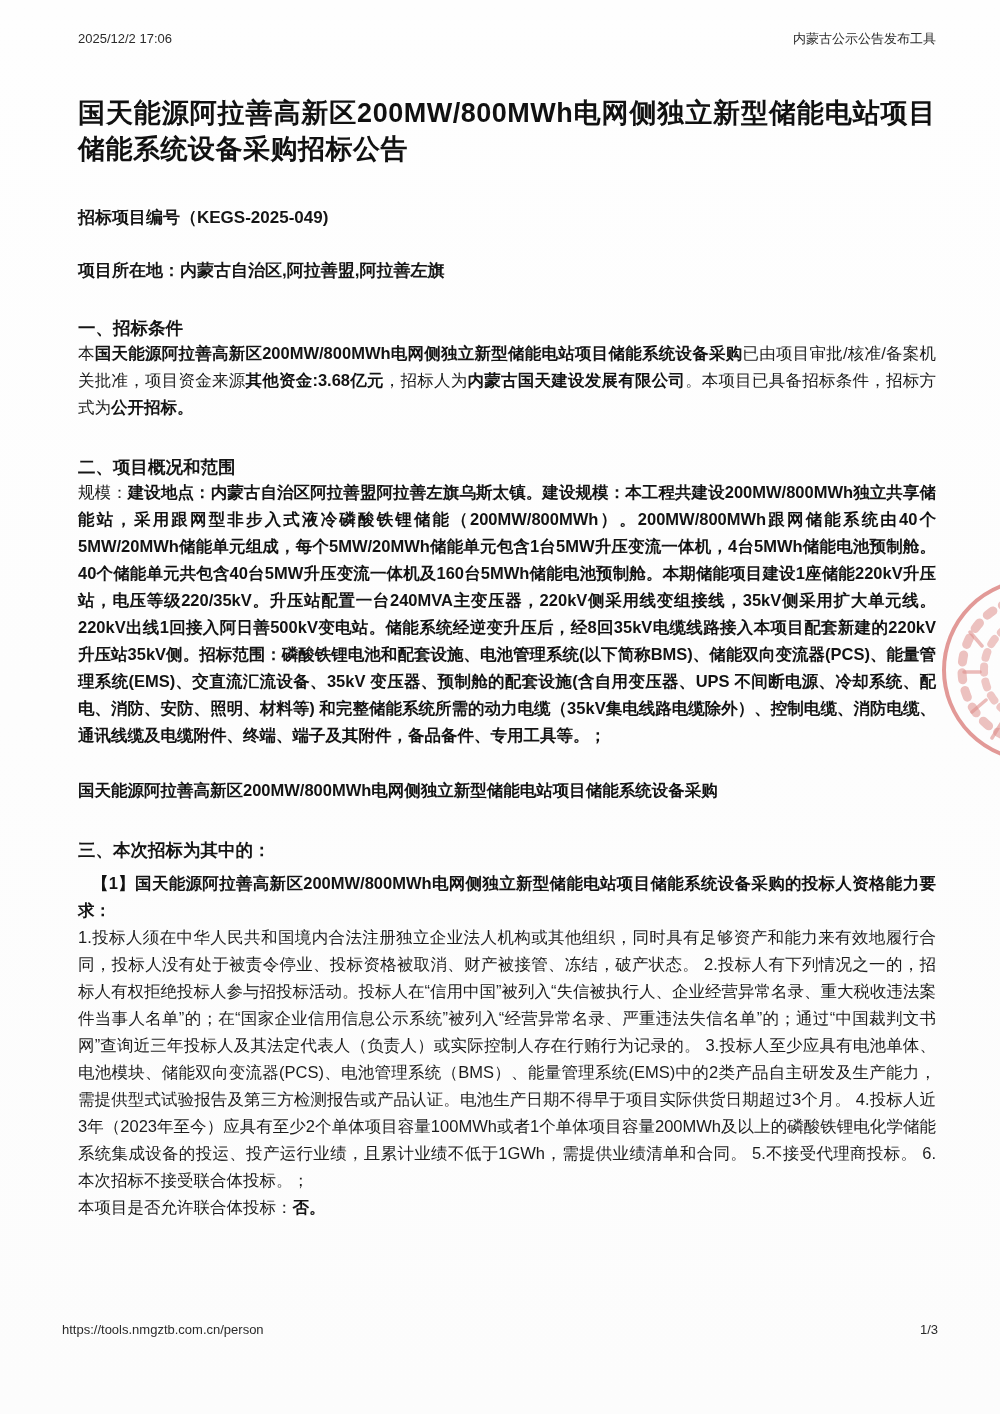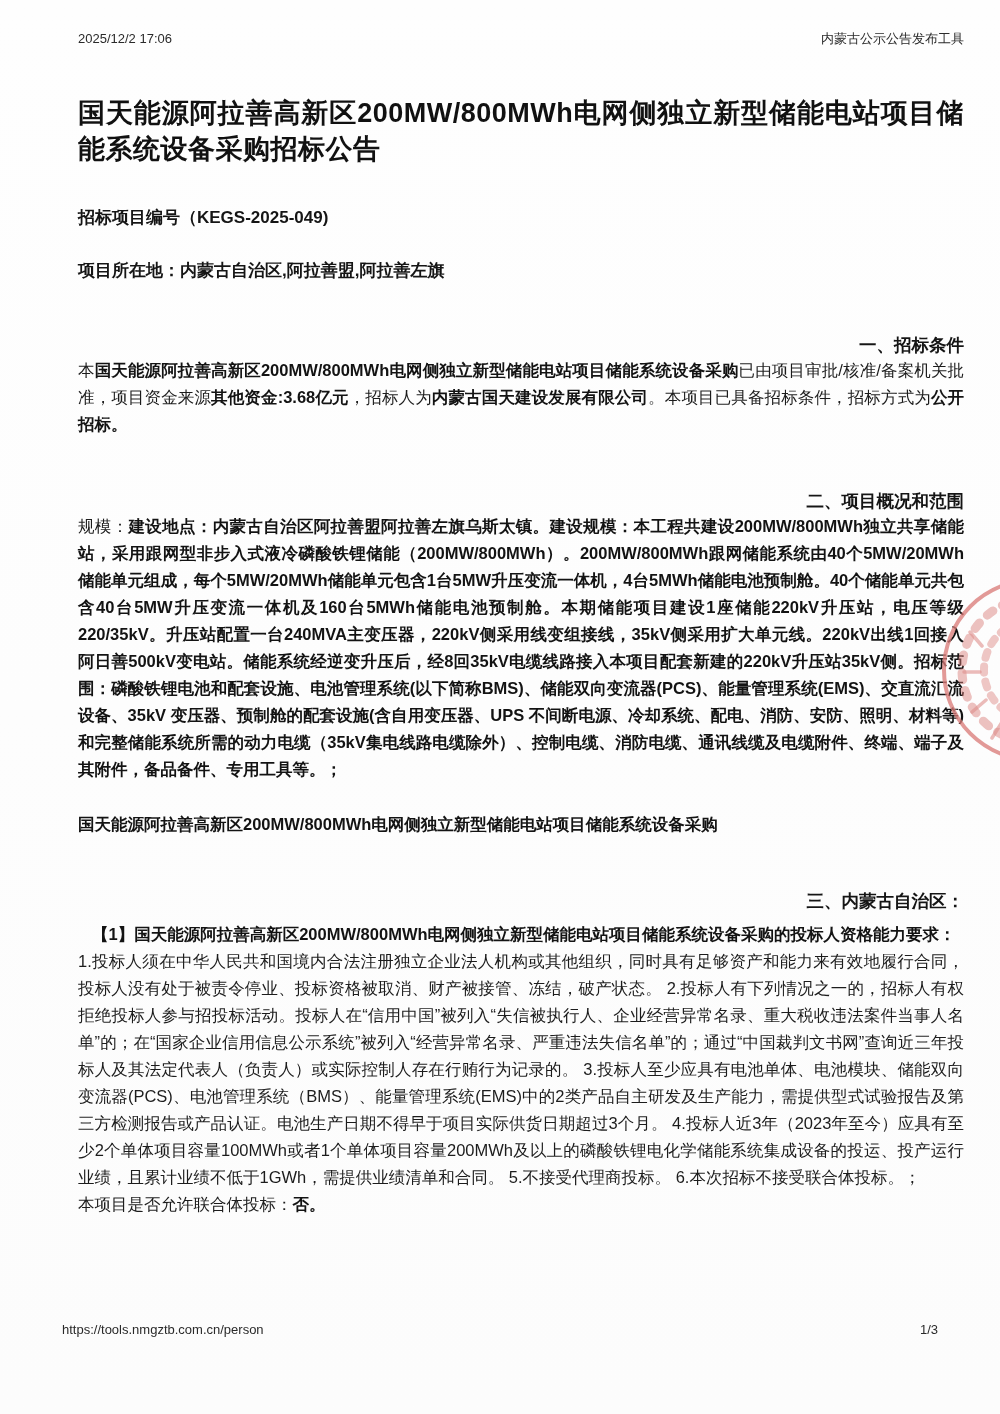--- a/index.html
+++ b/index.html
@@ -8,21 +8,21 @@
     background:#ffffff;
     font-family:"Liberation Sans","DejaVu Sans",sans-serif;
     color:#1e1e1e;
     position:relative;
     overflow:hidden;
   }
   .page{
     position:relative;
     width:1000px;height:1414px;
     box-sizing:border-box;
-    padding:30px 36px 0 78px;
+    padding:30px 64px 0 78px;
     background:linear-gradient(180deg,#fefefe 0%,#fcfcfc 100%);
     overflow:hidden;
   }
   .page-header{
     display:flex;
     align-items:baseline;
     font-size:13px;
     color:#2a2a2a;
     margin-bottom:8px;
   }
@@ -42,23 +42,22 @@
   .meta{
     font-size:17px;
     font-weight:700;
     margin-top:38px;
     color:#151515;
   }
   .meta + .meta{margin-top:30px;}
   .h2{
     font-size:17.5px;
     font-weight:700;
-    margin-top:51px;
+    margin-top:34px;
     color:#151515;
-    text-align:right;
   }
   .p{
     font-size:16.5px;
     line-height:27px;
     text-align:justify;
     color:#1c1c1c;
   }
   .p b{color:#131313;}
   .p-bold{
     font-size:16.5px;
@@ -104,21 +103,21 @@
 
   <div class="doc-body">
       <h1 class="blk h1"><b>国天能源阿拉善高新区200MW/800MWh电网侧独立新型储能电站项目储能系统设备采购招标公告</b></h1>
       <p class="blk meta"><b>招标项目编号（KEGS-2025-049)</b></p>
       <p class="blk meta"><b>项目所在地：内蒙古自治区,阿拉善盟,阿拉善左旗</b></p>
       <h2 class="blk h2"><b>一、招标条件</b></h2>
       <p class="blk p"><span>本</span><b>国天能源阿拉善高新区200MW/800MWh电网侧独立新型储能电站项目储能系统设备采购</b><span>已由项目审批/核准/备案机关批准，项目资金来源</span><b>其他资金:3.68亿元</b><span>，招标人为</span><b>内蒙古国天建设发展有限公司</b><span>。本项目已具备招标条件，招标方式为</span><b>公开招标。</b></p>
       <h2 class="blk h2"><b>二、项目概况和范围</b></h2>
       <p class="blk p"><span>规模：</span><b>建设地点：内蒙古自治区阿拉善盟阿拉善左旗乌斯太镇。建设规模：本工程共建设200MW/800MWh独立共享储能站，采用跟网型非步入式液冷磷酸铁锂储能（200MW/800MWh）。200MW/800MWh跟网储能系统由40个5MW/20MWh储能单元组成，每个5MW/20MWh储能单元包含1台5MW升压变流一体机，4台5MWh储能电池预制舱。40个储能单元共包含40台5MW升压变流一体机及160台5MWh储能电池预制舱。本期储能项目建设1座储能220kV升压站，电压等级220/35kV。升压站配置一台240MVA主变压器，220kV侧采用线变组接线，35kV侧采用扩大单元线。220kV出线1回接入阿日善500kV变电站。储能系统经逆变升压后，经8回35kV电缆线路接入本项目配套新建的220kV升压站35kV侧。招标范围：磷酸铁锂电池和配套设施、电池管理系统(以下简称BMS)、储能双向变流器(PCS)、能量管理系统(EMS)、交直流汇流设备、35kV 变压器、预制舱的配套设施(含自用变压器、UPS 不间断电源、冷却系统、配电、消防、安防、照明、材料等) 和完整储能系统所需的动力电缆（35kV集电线路电缆除外）、控制电缆、消防电缆、通讯线缆及电缆附件、终端、端子及其附件，备品备件、专用工具等。；</b></p>
       <p class="blk p-bold"><b>国天能源阿拉善高新区200MW/800MWh电网侧独立新型储能电站项目储能系统设备采购</b></p>
-      <h2 class="blk h2"><b>三、内蒙古自治区：</b></h2>
+      <h2 class="blk h2"><b>三、本次招标为其中的：</b></h2>
       <p class="blk p-indent"><b>【1】国天能源阿拉善高新区200MW/800MWh电网侧独立新型储能电站项目储能系统设备采购的投标人资格能力要求：</b></p>
       <p class="blk p"><span>1.投标人须在中华人民共和国境内合法注册独立企业法人机构或其他组织，同时具有足够资产和能力来有效地履行合同，投标人没有处于被责令停业、投标资格被取消、财产被接管、冻结，破产状态。 2.投标人有下列情况之一的，招标人有权拒绝投标人参与招投标活动。投标人在“信用中国”被列入“失信被执行人、企业经营异常名录、重大税收违法案件当事人名单”的；在“国家企业信用信息公示系统”被列入“经营异常名录、严重违法失信名单”的；通过“中国裁判文书网”查询近三年投标人及其法定代表人（负责人）或实际控制人存在行贿行为记录的。 3.投标人至少应具有电池单体、电池模块、储能双向变流器(PCS)、电池管理系统（BMS）、能量管理系统(EMS)中的2类产品自主研发及生产能力，需提供型式试验报告及第三方检测报告或产品认证。电池生产日期不得早于项目实际供货日期超过3个月。 4.投标人近3年（2023年至今）应具有至少2个单体项目容量100MWh或者1个单体项目容量200MWh及以上的磷酸铁锂电化学储能系统集成设备的投运、投产运行业绩，且累计业绩不低于1GWh，需提供业绩清单和合同。 5.不接受代理商投标。 6.本次招标不接受联合体投标。；</span></p>
       <p class="blk p"><span>本项目是否允许联合体投标：</span><b>否。</b></p>
     </div>
 
   <svg class="seal" viewBox="0 0 200 200" aria-hidden="true">
     <g stroke="#d97b78" fill="none" stroke-linecap="round">
       <circle cx="104" cy="98" r="90" stroke-width="4" opacity="0.9"></circle>
       <circle cx="104" cy="98" r="72" stroke-width="9" stroke-dasharray="7 11" opacity="0.55"></circle>
       <circle cx="104" cy="98" r="50" stroke-width="8" stroke-dasharray="6 9" opacity="0.5" transform="rotate(22 104 98)"></circle>

